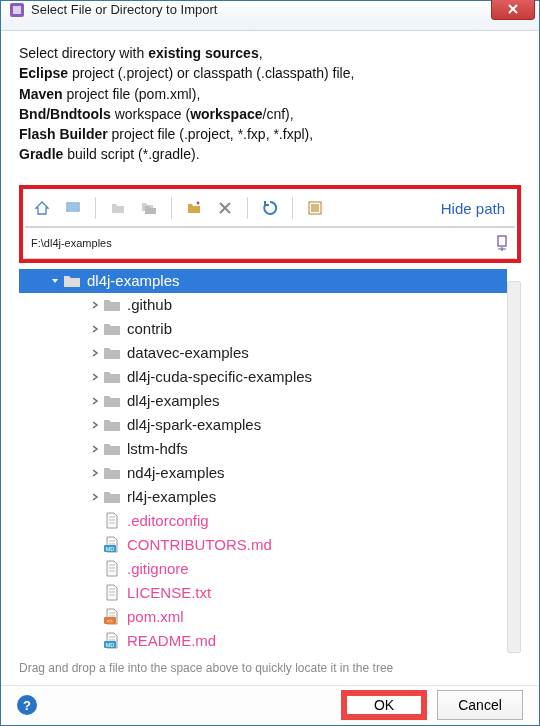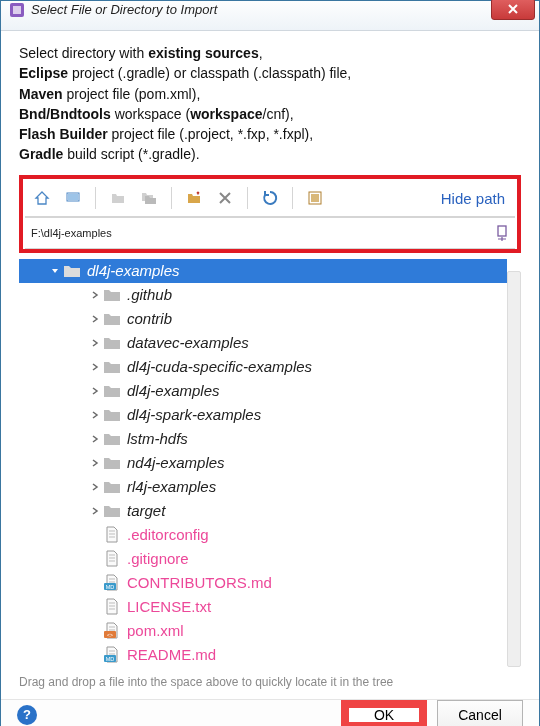--- a/index.html
+++ b/index.html
@@ -1,51 +1,51 @@
 <!DOCTYPE html>
 <html><head>
 <meta charset="utf-8">
 <style>
 * { box-sizing: border-box; margin: 0; padding: 0; }
 body { font-family: "Segoe UI", Tahoma, sans-serif; font-size: 13px; background: #f0f0f0; width: 540px; height: 726px; overflow: hidden; }
 .window { width: 540px; height: 726px; background: #fff; border: 1px solid #3a76a0; display: flex; flex-direction: column; }
-.titlebar { height: 30px; background: linear-gradient(#fdfefe, #eef3f8); display: flex; align-items: center; padding: 0 4px 12px 8px; border-bottom: 1px solid #d0d7de; font-style: italic; }
+.titlebar { height: 30px; background: linear-gradient(#fdfefe, #eef3f8); display: flex; align-items: center; padding: 0 4px 12px 8px; border-bottom: 1px solid #d0d7de; }
 .titlebar-icon { width: 16px; height: 16px; margin-right: 6px; display:inline-flex; align-items:center; justify-content:center; }
 .titlebar-text { flex: 1; font-size: 13px; color: #222; }
 .close-btn { width: 44px; height: 22px; background: linear-gradient(#e06060,#c83a3a); border: 1px solid #9a2c2c; border-radius: 3px; display: flex; align-items: center; justify-content: center; color: #fff; font-size: 13px; font-weight: bold; cursor: pointer; margin-top: -2px;}
 .content { flex: 1; display: flex; flex-direction: column; padding: 12px 18px 0 18px; }
-.instructions { font-size: 14px; line-height: 1.45; color: #111; margin-bottom: 6px; }
+.instructions { font-size: 14px; line-height: 1.45; color: #111; margin-bottom: 16px; }
 .highlight-box { border: 4px solid #e11b24; margin-top: 4px; padding: 2px 2px 0 2px; }
 .toolbar { height: 36px; display: flex; align-items: center; gap: 5px; padding: 4px 4px; border-bottom: 1px solid #d5d5d5;}
 .tool-btn { width: 26px; height: 26px; display: inline-flex; align-items: center; justify-content: center; border-radius: 2px; cursor: pointer; }
 .sep { width: 1px; height: 22px; background: #d5d5d5; margin: 0 4px; }
 .hide-path { margin-left: auto; color: #2a62bf; font-size: 15px; cursor: pointer; padding-right: 6px; }
 .path-row { display: flex; align-items: center; border-top: 1px solid #d5d5d5; border-bottom: 1px solid #d5d5d5;}
 .path-input { flex: 1; height: 30px; border: none; outline: none; font-size: 11px; padding: 2px 6px; color: #222; background: #fff;}
 .path-action { width: 22px; height: 24px; display:inline-flex; align-items:center; justify-content:center; cursor: pointer; margin-left: 4px; margin-right: 2px;}
 .tree-wrap { flex: 1; display: flex; overflow: hidden; }
 .tree { flex: 1; overflow: auto; background: #fff; padding-top: 6px;}
 .scrollbar-placeholder { width: 14px; background: #efefef; margin-top: 18px; border:1px solid #dcdcdc; border-radius:2px;}
 .tree-row { display: flex; align-items: center; height: 24px; font-size: 15px; padding-left: 8px; cursor: default; white-space: nowrap; }
 .tree-row.selected { background: #2f7bd9; color: #fff; }
-.tree-row.folder .name { color: #222; font-style: italic; }
+.tree-row.folder .name { color: #222; }
 .tree-row.selected .name { color: #fff; }
 .tree-row.file .name { color: #ec4899; }
 .indent { display: inline-block; }
 .chevron { width: 16px; height: 16px; display: inline-flex; align-items: center; justify-content: center; color: #6a6a6a; }
 .chevron.sel { color: #fff; }
 .chevron-spacer { width: 16px; display:inline-block; }
 .icon { width: 18px; height: 16px; display: inline-flex; align-items: center; justify-content: center; margin-right: 6px; }
 .name { font-size: 15px; }
 .hint-text { text-align: left; font-size: 12px; color: #8a8a8a; padding: 8px 0 10px 0; }
 .footer { height: 52px; border-top: 1px solid #e5e5e5; display: flex; align-items: center; padding: 0 16px; background: #fdfdfd; }
 .help-btn { width: 20px; height: 20px; border-radius: 50%; background: #2a72c8; color: #fff; font-weight: bold; font-size: 13px; display: flex; align-items: center; justify-content: center; cursor: pointer; }
 .footer-spacer { flex: 1; }
 .btn { min-width: 86px; height: 30px; margin-left: 10px; border: 1px solid #b4b4b4; background: linear-gradient(#fdfdfd,#f1f1f1); font-size: 14px; cursor: pointer; display: inline-flex; align-items: center; justify-content: center; }
-.btn.primary { border: 8px solid #ef4444; background: #fff; }
+.btn.primary { border: 6px solid #ef4444; background: #fff; }
 
 .svg-folder { fill:#bcbcbc; }
 .svg-folder.sel { fill: #dcdcdc; }
 </style>
 </head>
 <body>
 
 <div class="window">
   <div class="titlebar">
     <span class="titlebar-icon">
@@ -58,21 +58,21 @@
     <div class="close-btn">
       <svg width="12" height="12" viewBox="0 0 12 12">
           <path d="M2 2 L10 10 M10 2 L2 10" stroke="#fff" stroke-width="2"></path>
         </svg>
     </div>
   </div>
 
   <div class="content">
     <div class="instructions">
       <span>Select directory with </span><b>existing sources</b><span>,</span><br>
-      <b>Eclipse</b><span> project (.gradle) or classpath (.classpath) file,</span><br>
+      <b>Eclipse</b><span> project (.project) or classpath (.classpath) file,</span><br>
       <b>Maven</b><span> project file (pom.xml),</span><br>
       <b>Bnd/Bndtools</b><span> workspace (</span><b>workspace</b><span>/cnf),</span><br>
       <b>Flash Builder</b><span> project file (.project, *.fxp, *.fxpl),</span><br>
       <b>Gradle</b><span> build script (*.gradle).</span>
     </div>
 
     <div class="highlight-box">
       <div class="toolbar">
         <span class="tool-btn">
           <svg width="16" height="16" viewBox="0 0 16 16">
@@ -271,68 +271,54 @@
                 <path d="M3 2 L7 5 L3 8" fill="none" stroke="currentColor" stroke-width="1.5"></path>
               </svg>
             </span>
             <span class="icon">
               <svg width="18" height="14" viewBox="0 0 18 14">
                 <path d="M1 2 L6 2 L8 4 L17 4 L17 13 L1 13 Z" class="svg-folder"></path>
               </svg>
             </span>
             <span class="name">rl4j-examples</span>
           </div>
-          <div class="tree-row folder">
-            <span class="indent" style="width:60px"></span>
-            <span class="chevron">
-              <svg width="10" height="10" viewBox="0 0 10 10">
-                <path d="M3 2 L7 5 L3 8" fill="none" stroke="currentColor" stroke-width="1.5"></path>
-              </svg>
-            </span>
-            <span class="icon">
-              <svg width="18" height="14" viewBox="0 0 18 14">
-                <path d="M1 2 L6 2 L8 4 L17 4 L17 13 L1 13 Z" class="svg-folder"></path>
-              </svg>
-            </span>
-            <span class="name">target</span>
-          </div>
           <div class="tree-row file">
             <span class="indent" style="width:60px"></span>
             <span class="chevron-spacer"></span>
             <span class="icon">
               <svg width="16" height="18" viewBox="0 0 16 18">
                 <path d="M3 1 L10 1 L13 4 L13 16 L3 16 Z" fill="#fafafa" stroke="#9a9a9a"></path>
                 <path d="M5 5 L11 5 M5 8 L11 8 M5 11 L11 11" stroke="#bdbdbd" stroke-width="1"></path>
               </svg>
             </span>
             <span class="name">.editorconfig</span>
-          </div>
-          <div class="tree-row file">
-            <span class="indent" style="width:60px"></span>
-            <span class="chevron-spacer"></span>
-            <span class="icon">
-              <svg width="16" height="18" viewBox="0 0 16 18">
-                <path d="M3 1 L10 1 L13 4 L13 16 L3 16 Z" fill="#fafafa" stroke="#9a9a9a"></path>
-                <path d="M5 5 L11 5 M5 8 L11 8 M5 11 L11 11" stroke="#bdbdbd" stroke-width="1"></path>
-              </svg>
-            </span>
-            <span class="name">.gitignore</span>
           </div>
           <div class="tree-row file">
             <span class="indent" style="width:60px"></span>
             <span class="chevron-spacer"></span>
             <span class="icon">
               <svg width="16" height="18" viewBox="0 0 16 18">
                 <path d="M3 1 L10 1 L13 4 L13 16 L3 16 Z" fill="#fafafa" stroke="#9a9a9a"></path>
                 <path d="M5 5 L11 5 M5 8 L11 8 M5 11 L11 11" stroke="#bdbdbd" stroke-width="1"></path>
                 <rect x="0" y="9" width="12" height="7" rx="1" fill="#3a9acb"></rect>
                 <text x="6" y="14.5" font-size="5.5" fill="#fff" text-anchor="middle" font-family="sans-serif">MD</text>
               </svg>
             </span>
             <span class="name">CONTRIBUTORS.md</span>
+          </div>
+          <div class="tree-row file">
+            <span class="indent" style="width:60px"></span>
+            <span class="chevron-spacer"></span>
+            <span class="icon">
+              <svg width="16" height="18" viewBox="0 0 16 18">
+                <path d="M3 1 L10 1 L13 4 L13 16 L3 16 Z" fill="#fafafa" stroke="#9a9a9a"></path>
+                <path d="M5 5 L11 5 M5 8 L11 8 M5 11 L11 11" stroke="#bdbdbd" stroke-width="1"></path>
+              </svg>
+            </span>
+            <span class="name">.gitignore</span>
           </div>
           <div class="tree-row file">
             <span class="indent" style="width:60px"></span>
             <span class="chevron-spacer"></span>
             <span class="icon">
               <svg width="16" height="18" viewBox="0 0 16 18">
                 <path d="M3 1 L10 1 L13 4 L13 16 L3 16 Z" fill="#fafafa" stroke="#9a9a9a"></path>
                 <path d="M5 5 L11 5 M5 8 L11 8 M5 11 L11 11" stroke="#bdbdbd" stroke-width="1"></path>
               </svg>
             </span>

